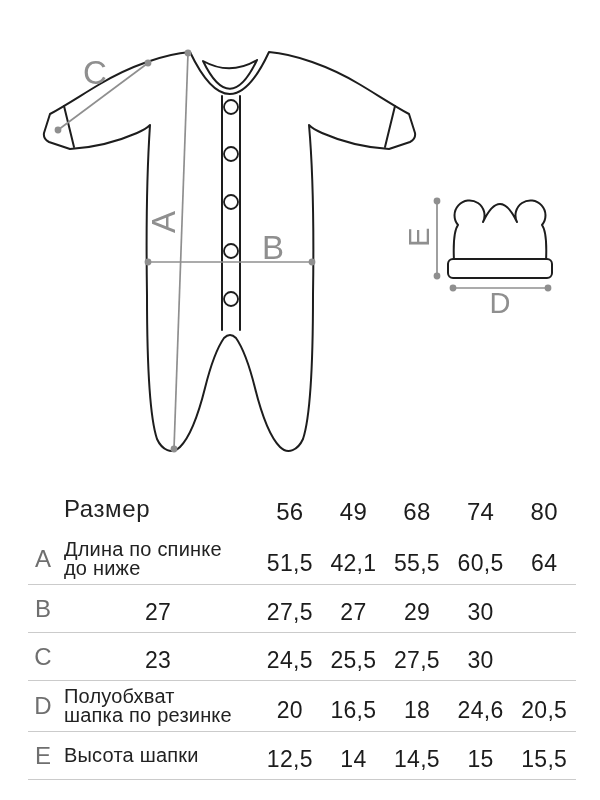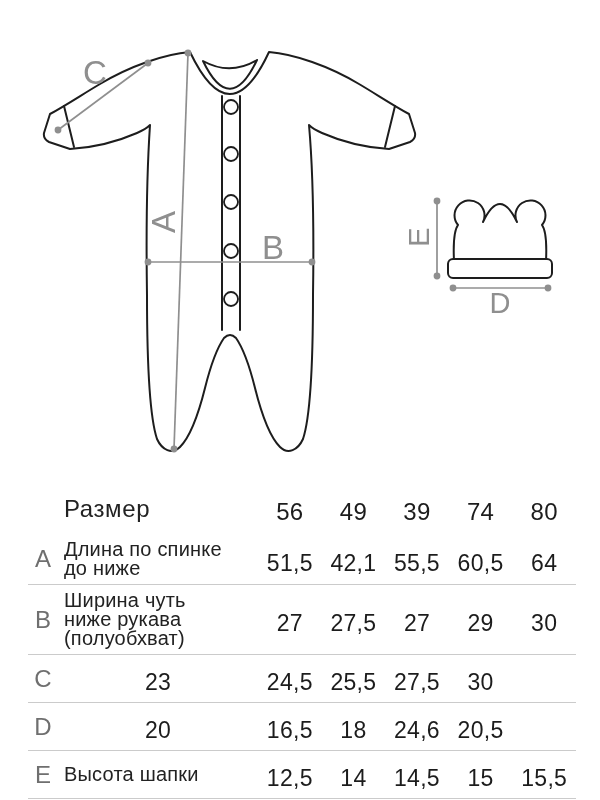--- a/index.html
+++ b/index.html
@@ -123,59 +123,58 @@
     <span class="dim dim-d">D</span>
   </div>
 
   <div class="size-table">
 
     <div class="t-row head">
       <span class="c-letter"></span>
       <span class="c-label">Размер</span>
       <span class="c-val">56</span>
       <span class="c-val">49</span>
-      <span class="c-val">39</span>
+      <span class="c-val">68</span>
       <span class="c-val">74</span>
       <span class="c-val">80</span>
     </div>
 
     <div class="t-row">
       <span class="c-letter">A</span>
       <span class="c-label">Длина по спинке
 до ниже</span>
       <span class="c-val">51,5</span>
       <span class="c-val">42,1</span>
       <span class="c-val">55,5</span>
       <span class="c-val">60,5</span>
       <span class="c-val">64</span>
     </div>
 
     <div class="t-row">
       <span class="c-letter">B</span>
-      <span class="c-label">Ширина чуть
-ниже рукава
-(полуобхват)</span>
       <span class="c-val">27</span>
       <span class="c-val">27,5</span>
       <span class="c-val">27</span>
       <span class="c-val">29</span>
       <span class="c-val">30</span>
     </div>
 
     <div class="t-row">
       <span class="c-letter">C</span>
       <span class="c-val">23</span>
       <span class="c-val">24,5</span>
       <span class="c-val">25,5</span>
       <span class="c-val">27,5</span>
       <span class="c-val">30</span>
     </div>
 
     <div class="t-row">
       <span class="c-letter">D</span>
+      <span class="c-label">Полуобхват
+шапка по резинке</span>
       <span class="c-val">20</span>
       <span class="c-val">16,5</span>
       <span class="c-val">18</span>
       <span class="c-val">24,6</span>
       <span class="c-val">20,5</span>
     </div>
 
     <div class="t-row">
       <span class="c-letter">E</span>
       <span class="c-label">Высота шапки</span>

